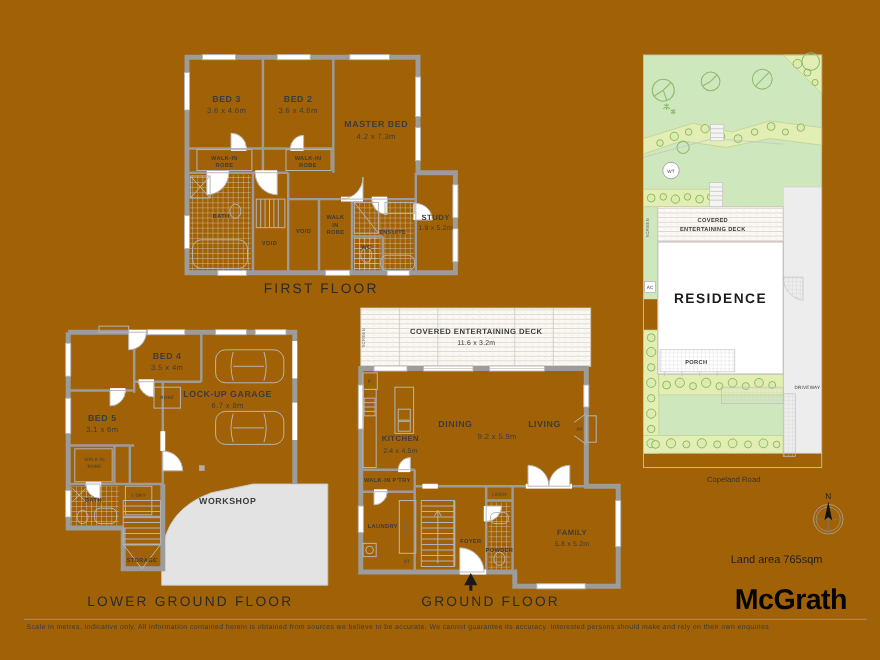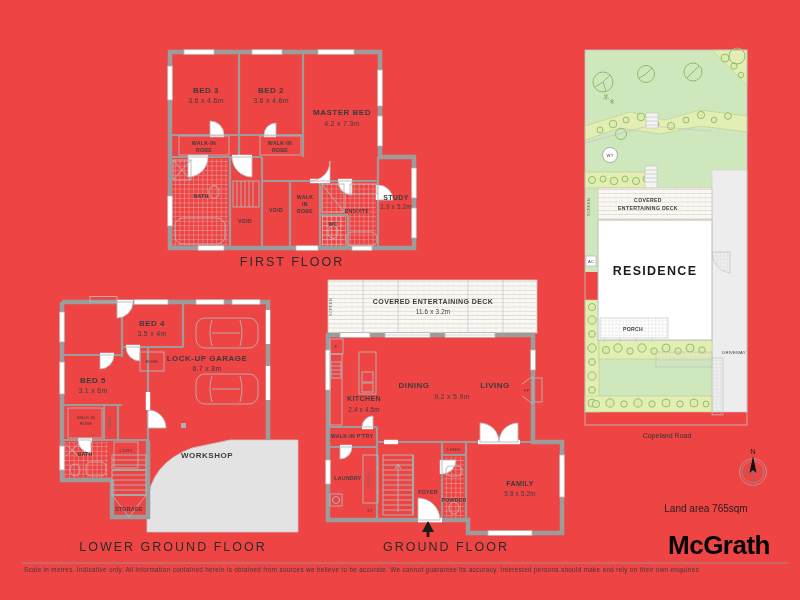--- a/index.html
+++ b/index.html
@@ -1,16 +1,16 @@
 <!DOCTYPE html>
 <html><head>
 <meta charset="utf-8">
 <style>
   html,body{margin:0;padding:0;background:#ffffff;}
-  #stage{position:relative;width:800px;height:600px;background:#ef4444;overflow:hidden;}
+  #stage{position:relative;width:800px;height:600px;background:#a16207;overflow:hidden;}
   svg{display:block;}
   svg text{font-family:"Liberation Sans","DejaVu Sans",sans-serif;fill:#3c3c3c;text-anchor:middle;}
   .rm{font-size:8px;letter-spacing:.5px;font-weight:600;}
   .dm{font-size:7px;letter-spacing:.3px;}
   .md{font-size:7px;letter-spacing:.4px;font-weight:600;}
   .md2{font-size:6.3px;letter-spacing:.2px;}
   .sm{font-size:5.2px;letter-spacing:.3px;font-weight:600;}
   .tny{font-size:4.2px;letter-spacing:.2px;}
   .vrt{font-size:3.9px;letter-spacing:.3px;fill:#6b6b6b;}
   .flabel{font-size:12.5px;letter-spacing:2px;fill:#2b2b2b;}

